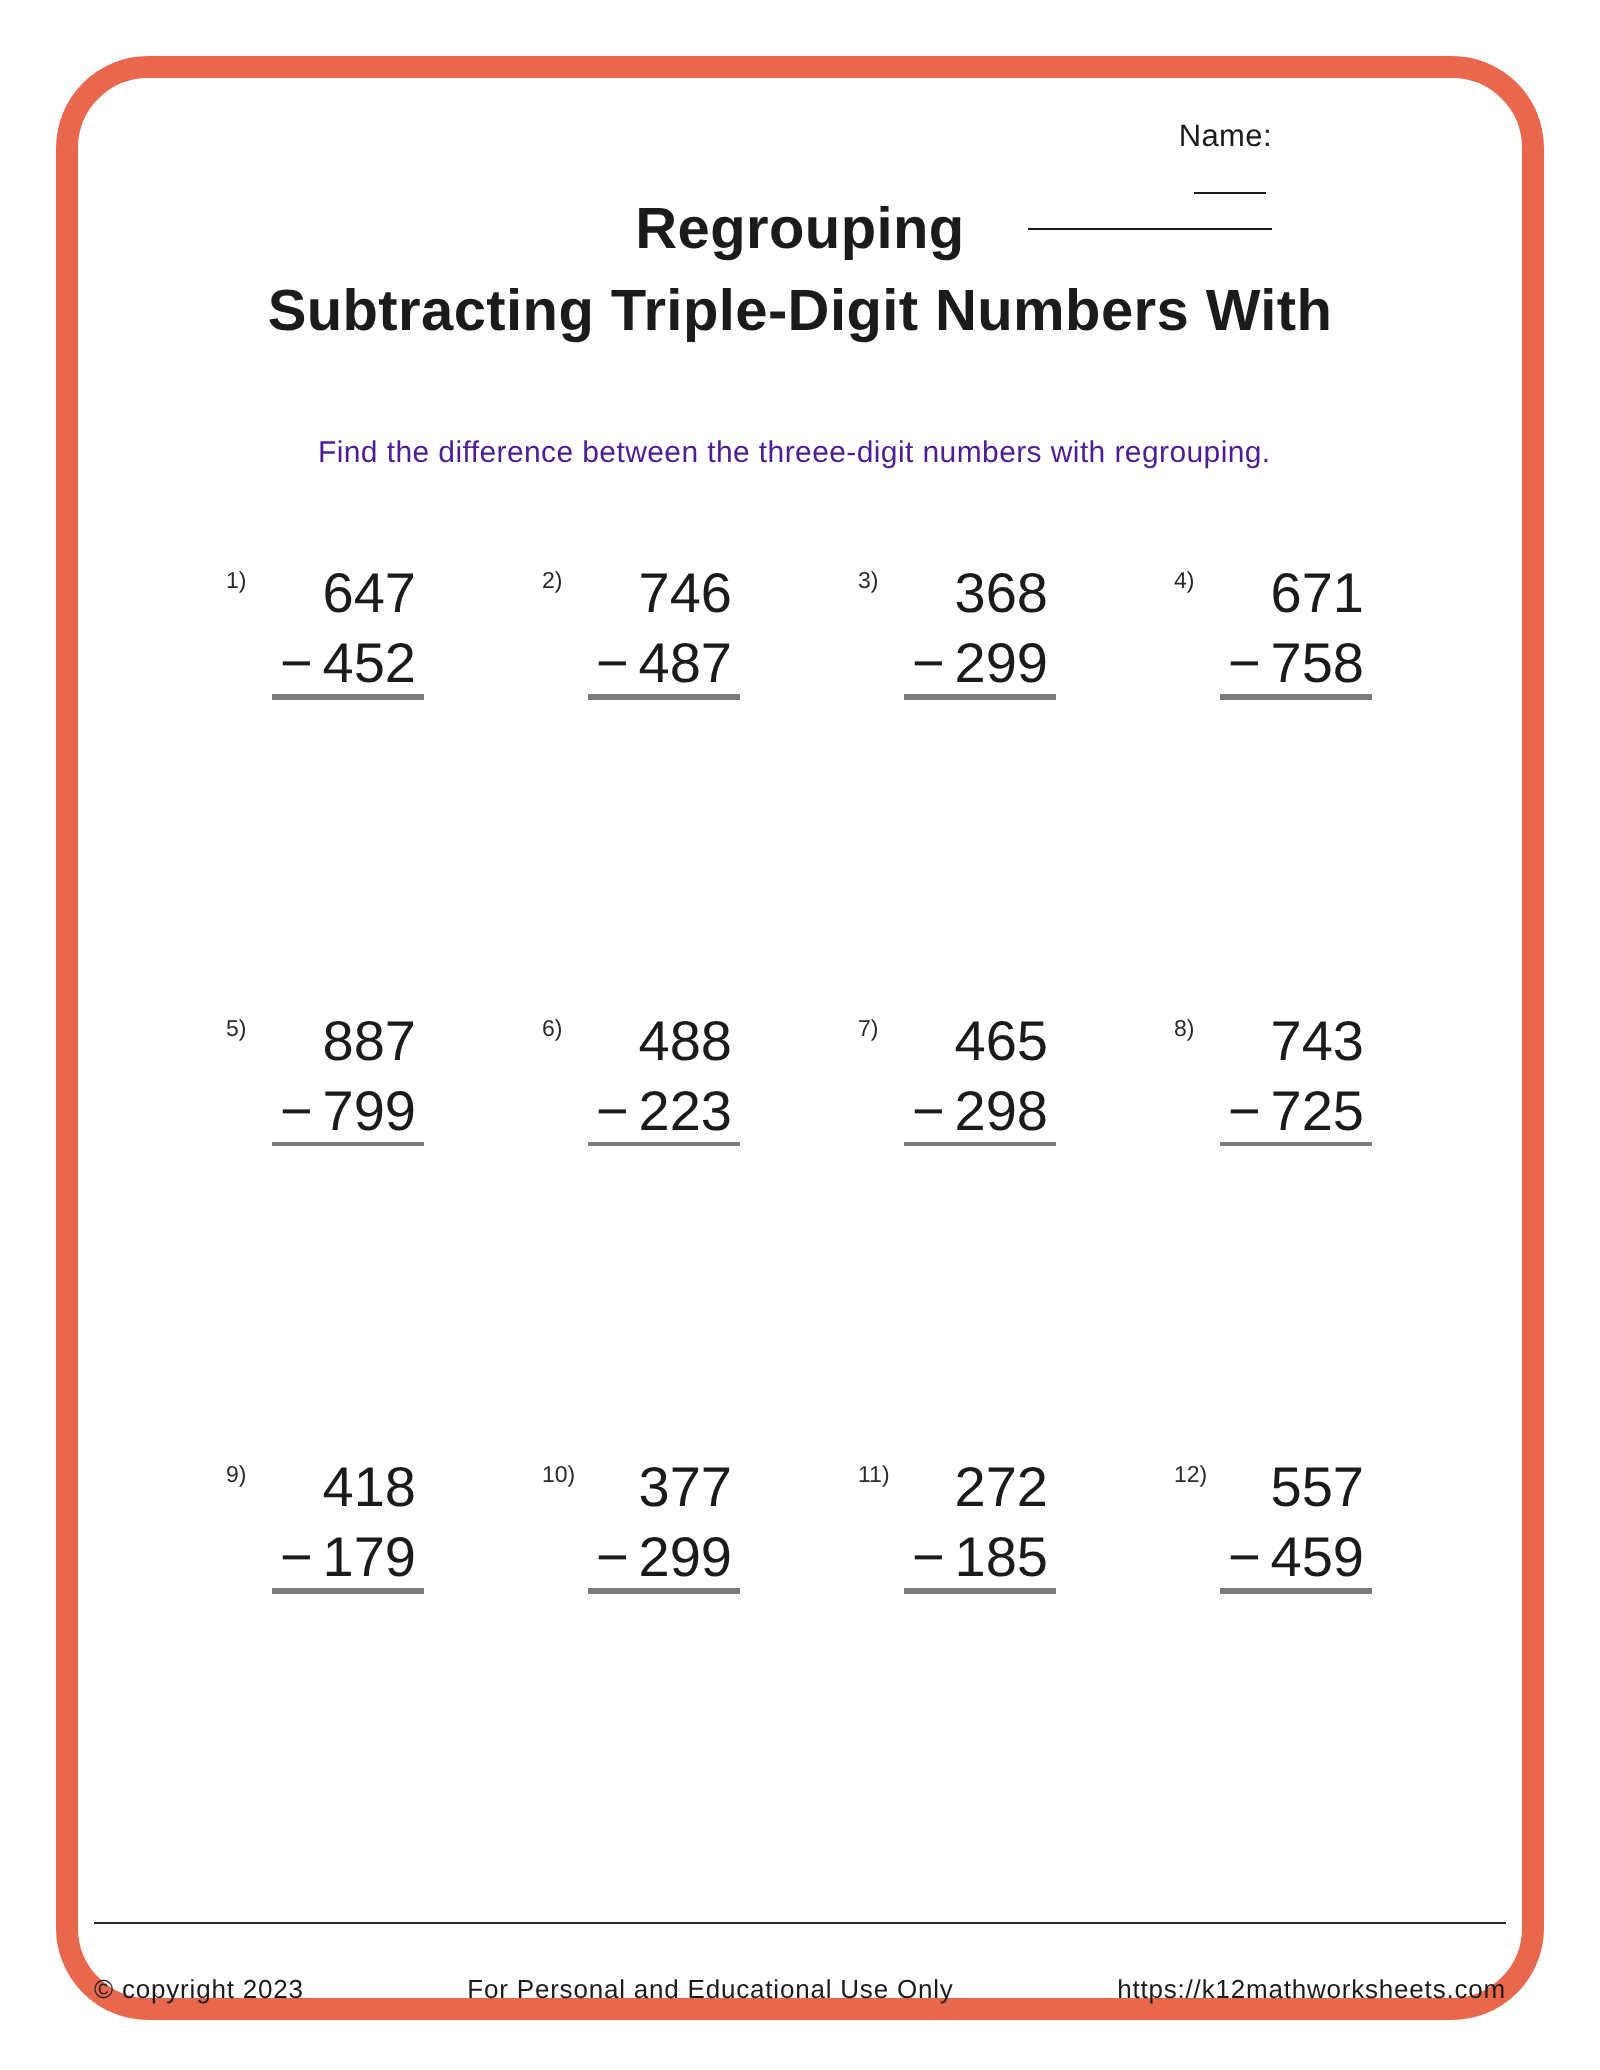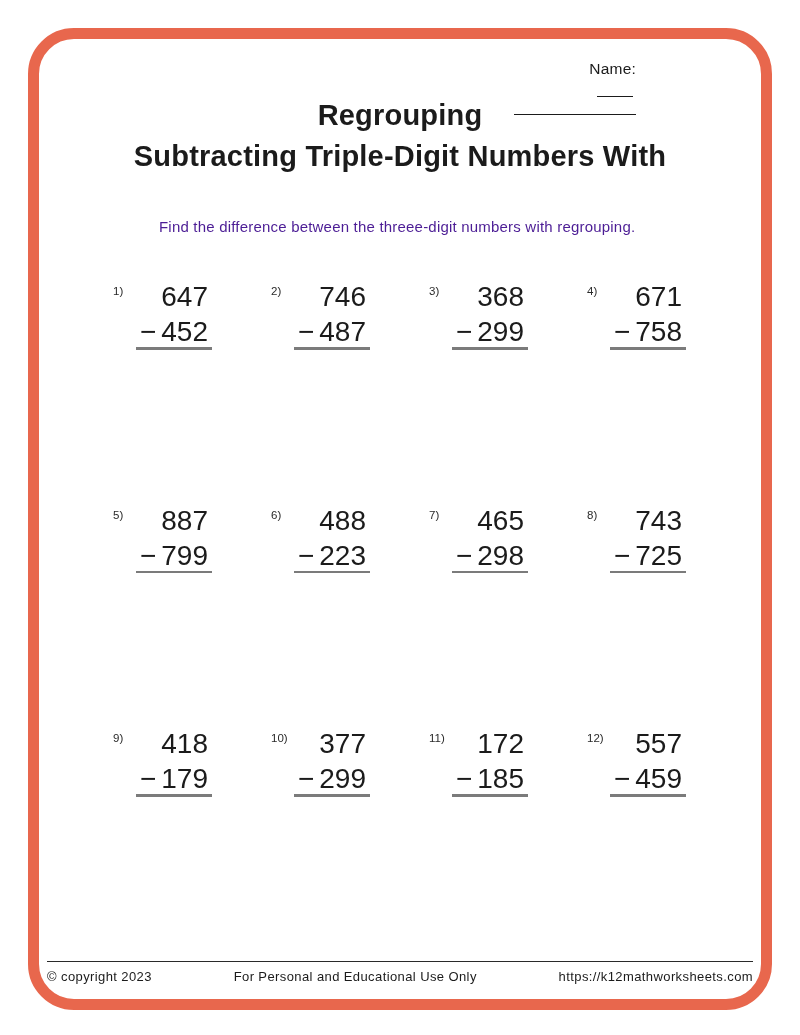--- a/index.html
+++ b/index.html
@@ -93,21 +93,21 @@
     margin-top: 3px;
     height: 2.6px;
     width: 100%;
     background: #7b7b7b;
   }
   .footer {
     position: absolute;
     top: 961px; left: 47px;
     width: 706px;
     border-top: 1.6px solid #2a2a2a;
-    padding-top: 7px;
+    padding-top: 25px;
     display: flex;
     justify-content: space-between;
     align-items: baseline;
     font-size: 13px;
     letter-spacing: 0.4px;
     color: #1b1b1b;
   }
 </style>
 </head>
 <body>
@@ -245,21 +245,21 @@
         <span>−</span>
         <span>299</span>
       </div>
       <div class="answer-line"></div>
     </div>
   </div>
 
   <div class="problem">
     <span class="p-num">11)</span>
     <div class="p-block">
-      <div class="minuend">172</div>
+      <div class="minuend">272</div>
       <div class="sub-row">
         <span>−</span>
         <span>185</span>
       </div>
       <div class="answer-line"></div>
     </div>
   </div>
 
   <div class="problem">
     <span class="p-num">12)</span>

